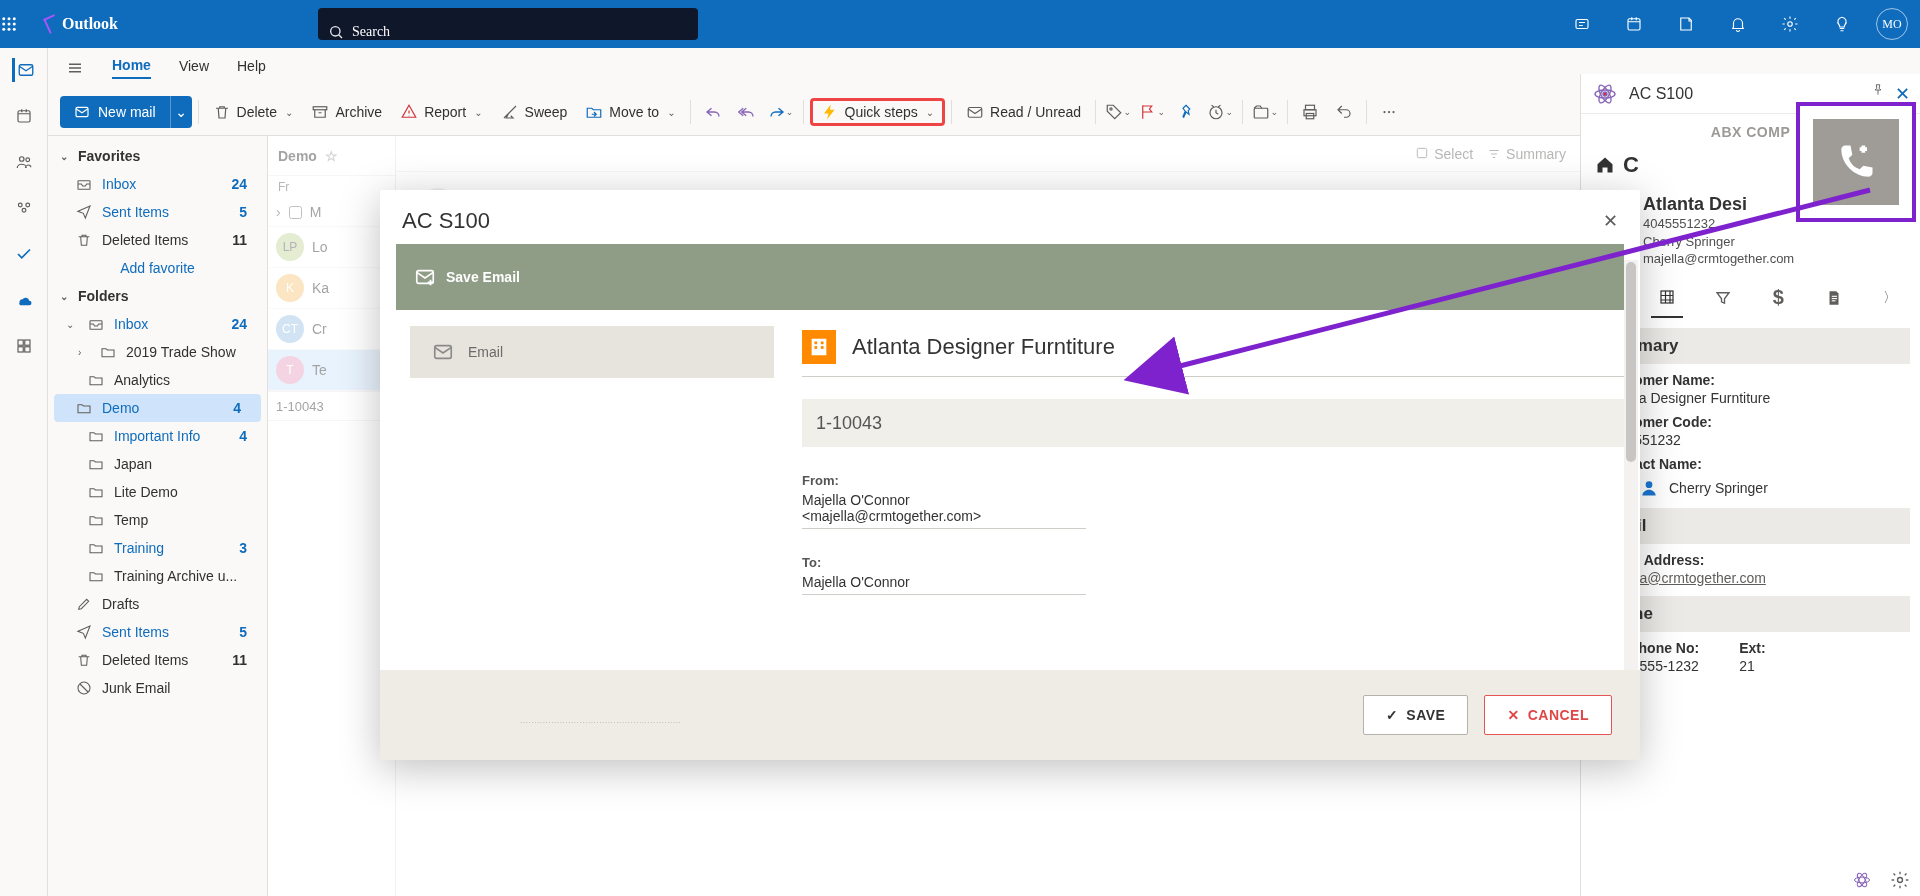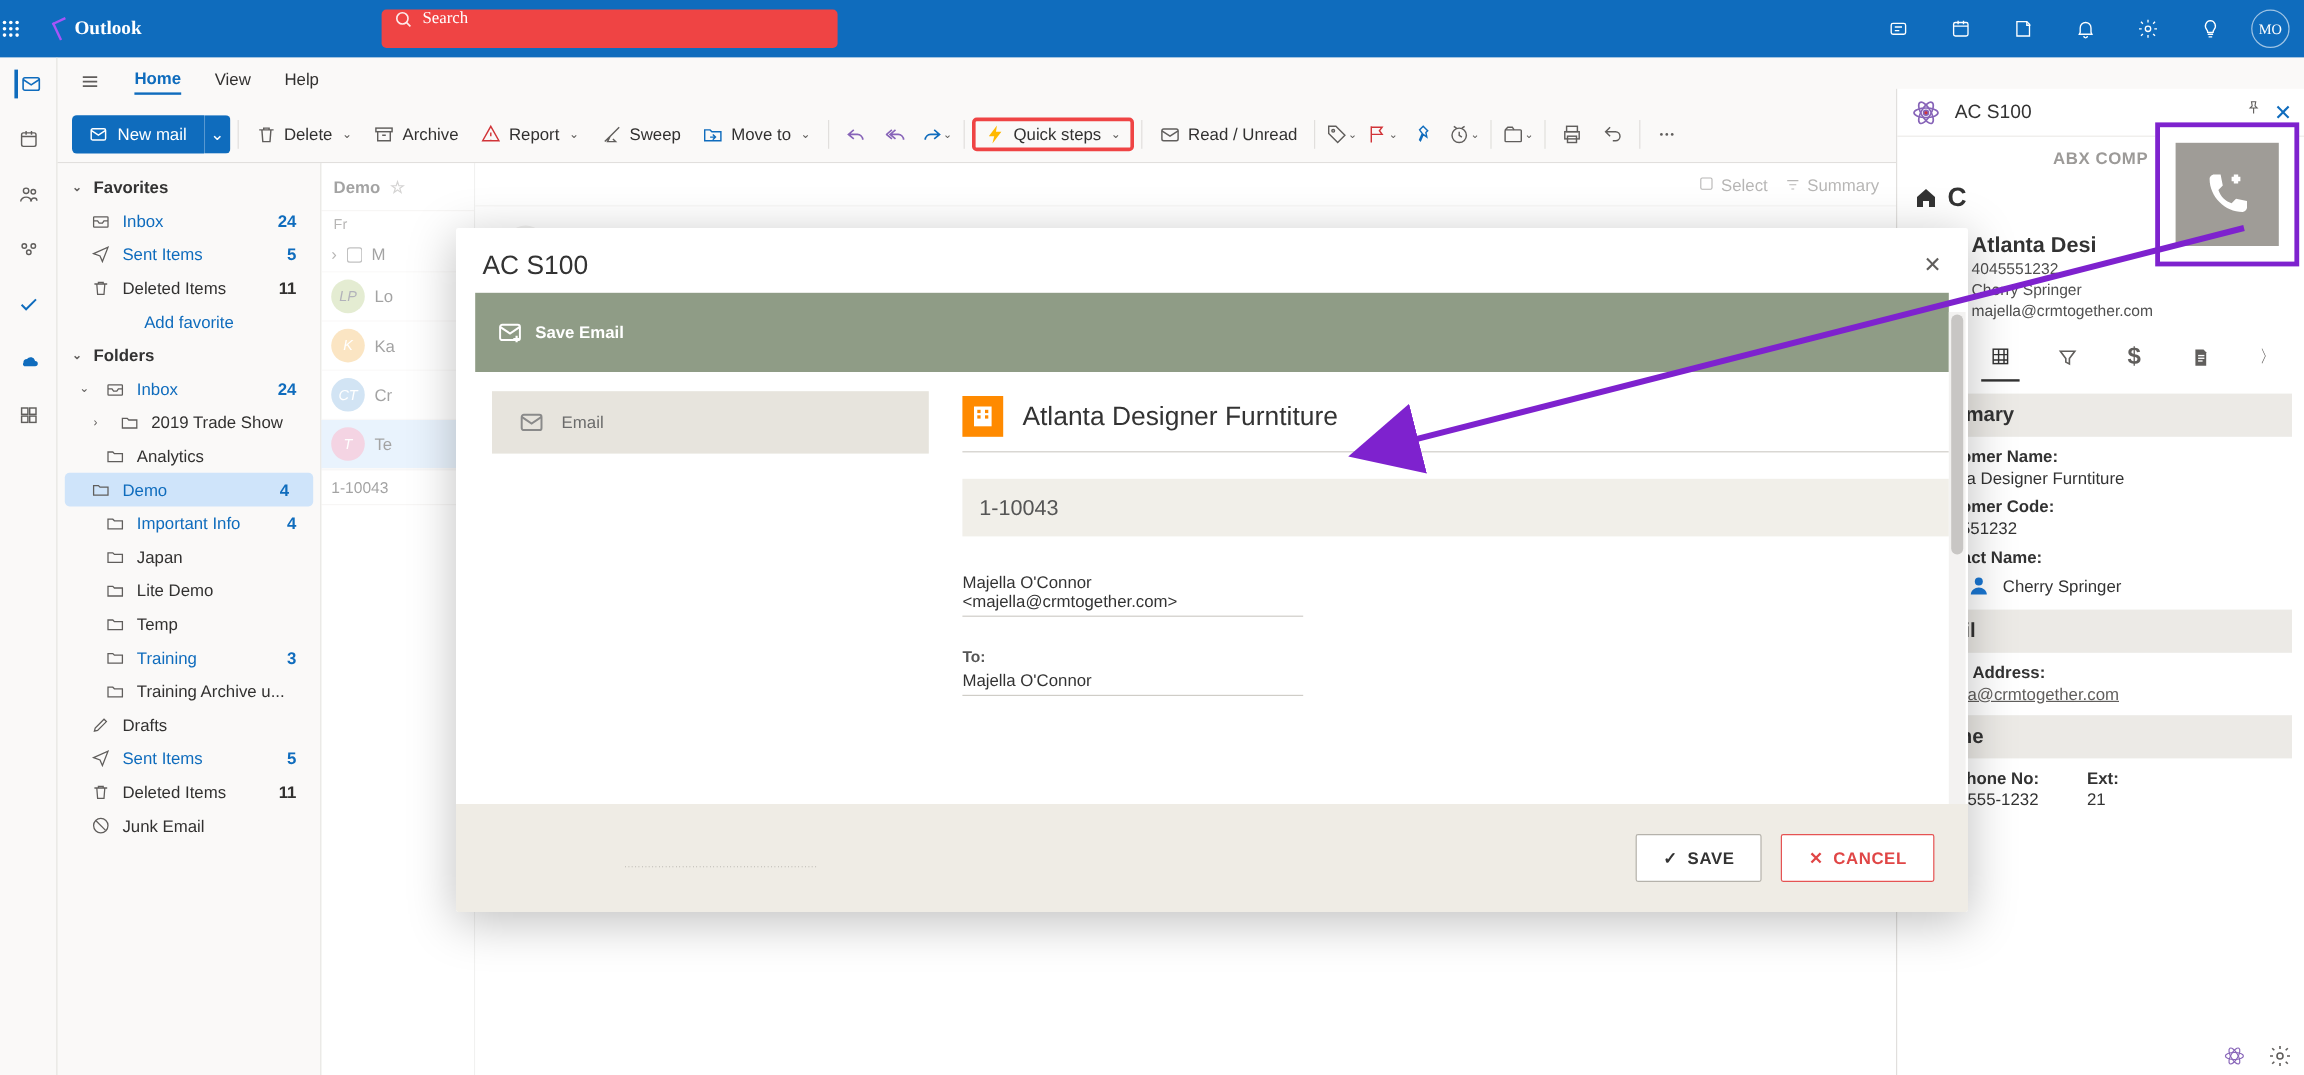--- a/index.html
+++ b/index.html
@@ -3,21 +3,21 @@
 <meta charset="utf-8">
 <style>
 * { box-sizing: border-box; margin: 0; padding: 0; }
 html, body { width: 1920px; height: 896px; overflow: hidden; font-family: "Segoe UI", Arial, sans-serif; font-size: 14px; color: #333; background: #f3f2f1; }
 
 
 .topbar { position: absolute; top: 0; left: 0; right: 0; height: 48px; background: #0f6cbd; color: #fff; display: flex; align-items: center; font-family: Liberation Serif, serif; }
 .topbar .waffle { width: 40px; text-align: center; font-size: 18px; }
 .topbar .brand { margin-left: 6px; font-size: 16px; font-weight: 600; display: flex; align-items: center; gap: 4px; }
 .topbar .cursor { display:inline-block; width:12px; height:16px; border-left:2px solid #a855f7; border-top:2px solid #a855f7; transform: rotate(-25deg); }
-.topbar .search { margin-left: 200px; width: 380px; height: 32px; background: #ef4444; border-radius: 4px; display: flex; align-items: flex-start; padding: 0 10px; gap: 8px; color: #fff; }
+.topbar .search { margin-left: 200px; width: 380px; height: 32px; background: #0f172a; border-radius: 4px; display: flex; align-items: flex-end; padding: 0 10px; gap: 8px; color: #fff; }
 .topbar .search svg { opacity: .9; }
 .topbar .actions { margin-left: auto; display: flex; align-items: center; gap: 16px; padding-right: 12px; }
 .topbar .actions .ic { width: 36px; height: 36px; display: flex; align-items: center; justify-content: center; }
 .topbar .mo { width: 32px; height: 32px; border-radius: 50%; border: 1px solid rgba(255,255,255,.6); display:flex; align-items:center; justify-content:center; font-size:12px;}
 
 
 .leftrail { position: absolute; top: 48px; left: 0; width: 48px; bottom: 0; background: #faf9f8; border-right: 1px solid #e1dfdd; display: flex; flex-direction: column; align-items: center; padding-top: 10px; gap: 22px; }
 .leftrail .ic { width:24px; height:24px; display:flex; align-items:center; justify-content:center; color:#605e5c;}
 .leftrail .mail { color:#0f6cbd; border-left:3px solid #0f6cbd; padding-left:2px; }
 
@@ -46,21 +46,21 @@
 .folders .item.sel { background:#cfe4fa; border-radius:4px; margin:0 6px; padding-left:22px;}
 .folders .sub { padding-left:40px;}
 .folders .add { text-align:center; color:#0f6cbd; padding:6px 0;}
 .folders .chev { width:12px; font-size:10px; color:#605e5c;}
 
 
 .msglist { position:absolute; top:136px; left:268px; width:128px; bottom:0; background:#fff; border-right:1px solid #e1dfdd;}
 .msglist .hdr { height:40px; display:flex; align-items:center; padding:0 10px; font-weight:600; gap:8px; border-bottom:1px solid #edebe9;}
 .msglist .pill { font-size:12px; color:#605e5c; padding:4px 10px;}
 .msglist .row { display:flex; align-items:center; gap:8px; padding:6px 8px; border-bottom:1px solid #f3f2f1;}
-.msglist .av { width:28px; height:28px; border-radius:50%; display:flex; align-items:center; justify-content:center; color:#fff; font-size:12px;font-style:italic;}
+.msglist .av { width:28px; height:28px; border-radius:50%; display:flex; align-items:center; justify-content:center; color:#fff; font-size:12px;}
 .msglist .sel { background:#cfe4fa;}
 .msglist .bar { height:30px; border-top:1px solid #edebe9; border-bottom:1px solid #edebe9; display:flex; align-items:center; padding:0 8px; font-size:13px;}
 
 
 .reading { position:absolute; top:136px; left:396px; right:340px; bottom:0; background:#fff;}
 .reading .tools { height:36px; display:flex; align-items:center; justify-content:flex-end; gap:14px; padding:0 14px; color:#605e5c; border-bottom:1px solid #edebe9;}
 .reading .body { padding:16px 24px; }
 .reading .from { display:flex; gap:12px;}
 .reading .fromav { width:36px; height:36px; border-radius:50%; background:#e1dfdd; display:flex; align-items:center; justify-content:center; font-size:13px; color:#605e5c;}
 .reading .line { margin-top:4px; color:#605e5c; font-size:13px;}
@@ -776,20 +776,21 @@
               <rect x="7" y="6" width="3" height="3" fill="#ff8a00"></rect>
               <rect x="14" y="6" width="3" height="3" fill="#ff8a00"></rect>
               <rect x="7" y="11" width="3" height="3" fill="#ff8a00"></rect>
               <rect x="14" y="11" width="3" height="3" fill="#ff8a00"></rect>
             </svg>
           </div>
         <span>Atlanta Designer Furntiture</span>
       </div>
       <div class="casebox">1-10043</div>
       <div class="fld">
+        <div class="k">From:</div>
         <div class="v">Majella O'Connor &lt;majella@crmtogether.com&gt;</div>
       </div>
       <div class="fld">
         <div class="k">To:</div>
         <div class="v">Majella O'Connor</div>
       </div>
     </div>
   </div>
   <div class="scroll">
       <div class="thumb"></div>

